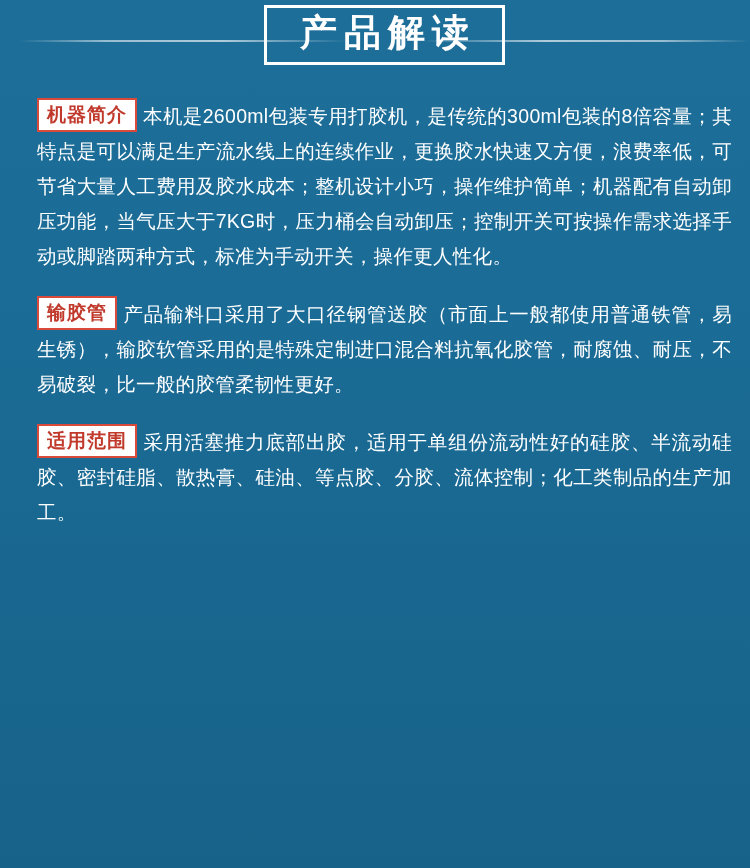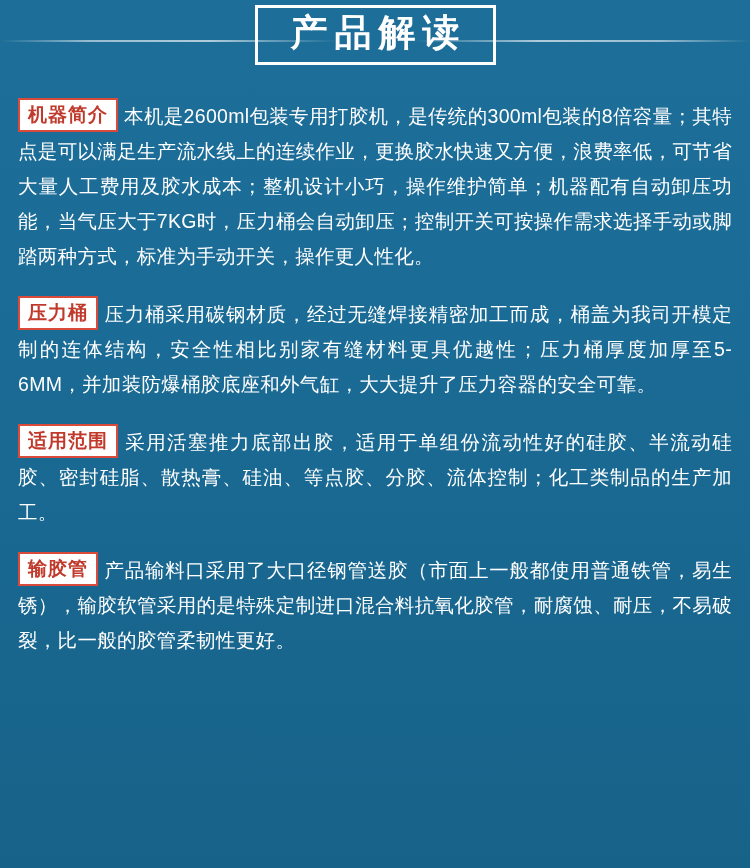--- a/index.html
+++ b/index.html
@@ -14,20 +14,21 @@
     font-family: "Liberation Sans", sans-serif;
     overflow: hidden;
     position: relative;
   }
 
   .page {
     position: relative;
     width: 750px;
     height: 764px;
     box-sizing: border-box;
+    padding-left: 19px;
   }
 
   
   .header {
     position: relative;
     height: 70px;
     display: flex;
     align-items: center;
     justify-content: center;
   }
@@ -101,26 +102,23 @@
     </div>
   </div>
 
   <div class="content">
 
     <div class="section sec-1">
       <p class="para"><span class="tag">机器简介</span><span>本机是2600ml包装专用打胶机，是传统的300ml包装的8倍容量；其特点是可以满足生产流水线上的连续作业，更换胶水快速又方便，浪费率低，可节省大量人工费用及胶水成本；整机设计小巧，操作维护简单；机器配有自动卸压功能，当气压大于7KG时，压力桶会自动卸压；控制开关可按操作需求选择手动或脚踏两种方式，标准为手动开关，操作更人性化。</span></p>
     </div>
 
 
-    <div class="section sec-3">
-      <p class="para"><span class="tag">压力桶</span><span>压力桶采用碳钢材质，经过无缝焊接精密加工而成，桶盖为我司开模定制的连体结构，安全性相比别家有缝材料更具优越性；压力桶厚度加厚至5-6MM，并加装防爆桶胶底座和外气缸，大大提升了压力容器的安全可靠。</span></p>
+
+    <div class="section sec-4">
+      <p class="para"><span class="tag">输胶管</span><span>产品输料口采用了大口径钢管送胶（市面上一般都使用普通铁管，易生锈），输胶软管采用的是特殊定制进口混合料抗氧化胶管，耐腐蚀、耐压，不易破裂，比一般的胶管柔韧性更好。</span></p>
     </div>
 
     <div class="section sec-5">
       <p class="para"><span class="tag">适用范围</span><span>采用活塞推力底部出胶，适用于单组份流动性好的硅胶、半流动硅胶、密封硅脂、散热膏、硅油、等点胶、分胶、流体控制；化工类制品的生产加工。</span></p>
     </div>
 
-    <div class="section sec-4">
-      <p class="para"><span class="tag">输胶管</span><span>产品输料口采用了大口径钢管送胶（市面上一般都使用普通铁管，易生锈），输胶软管采用的是特殊定制进口混合料抗氧化胶管，耐腐蚀、耐压，不易破裂，比一般的胶管柔韧性更好。</span></p>
-    </div>
-
   </div>
 </div>
 
 </body></html>

